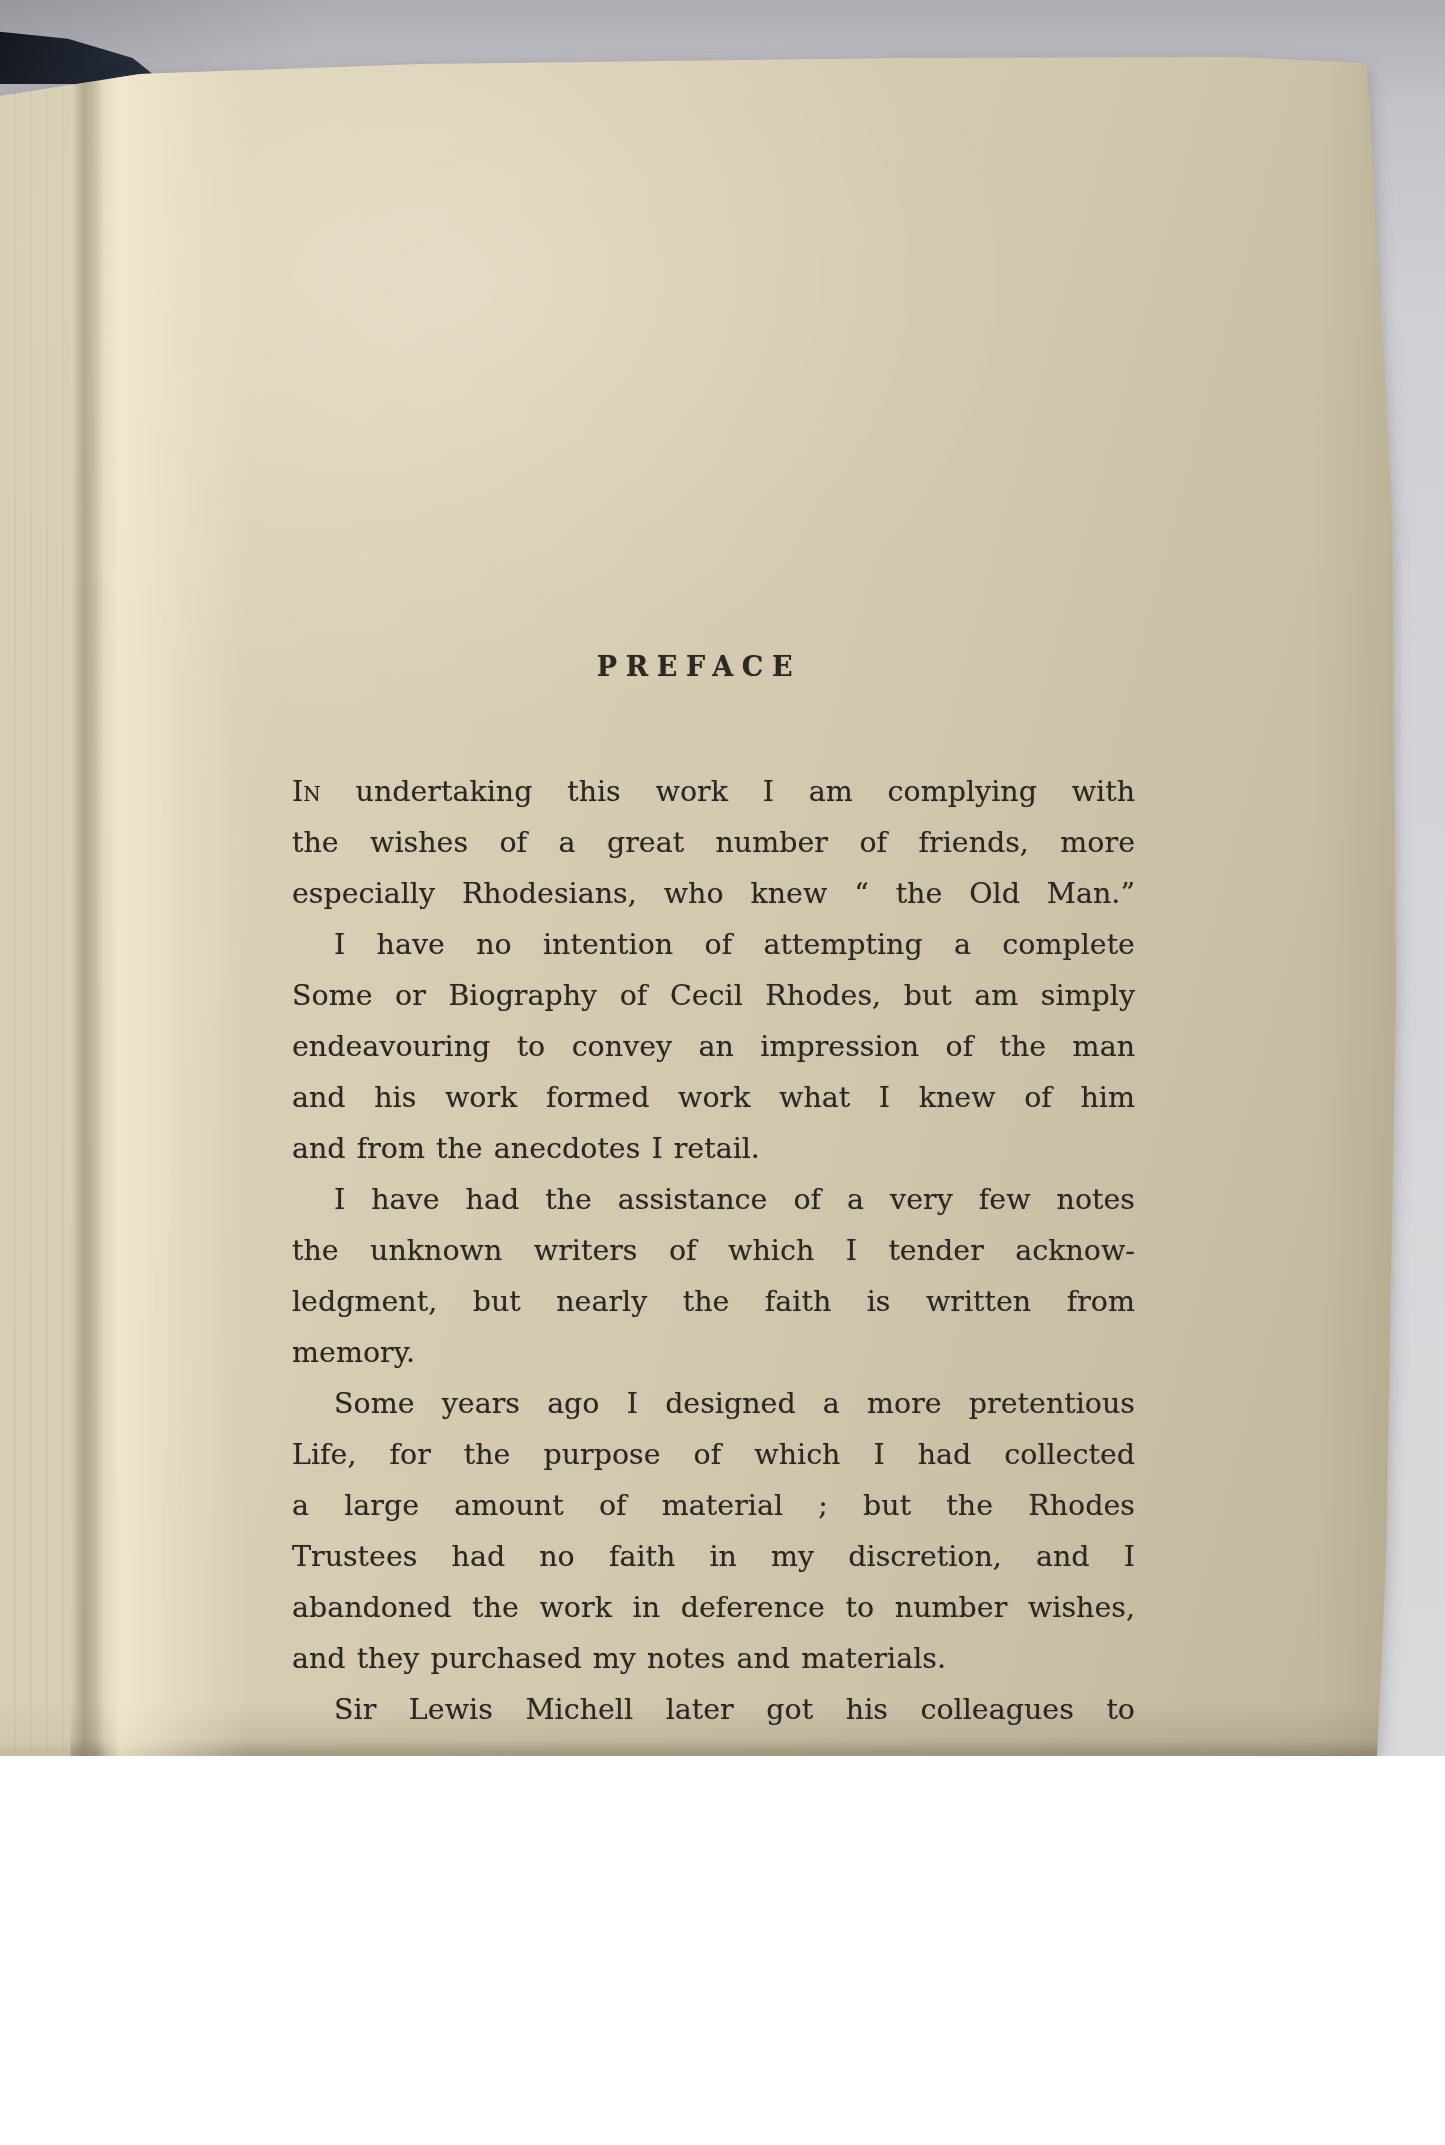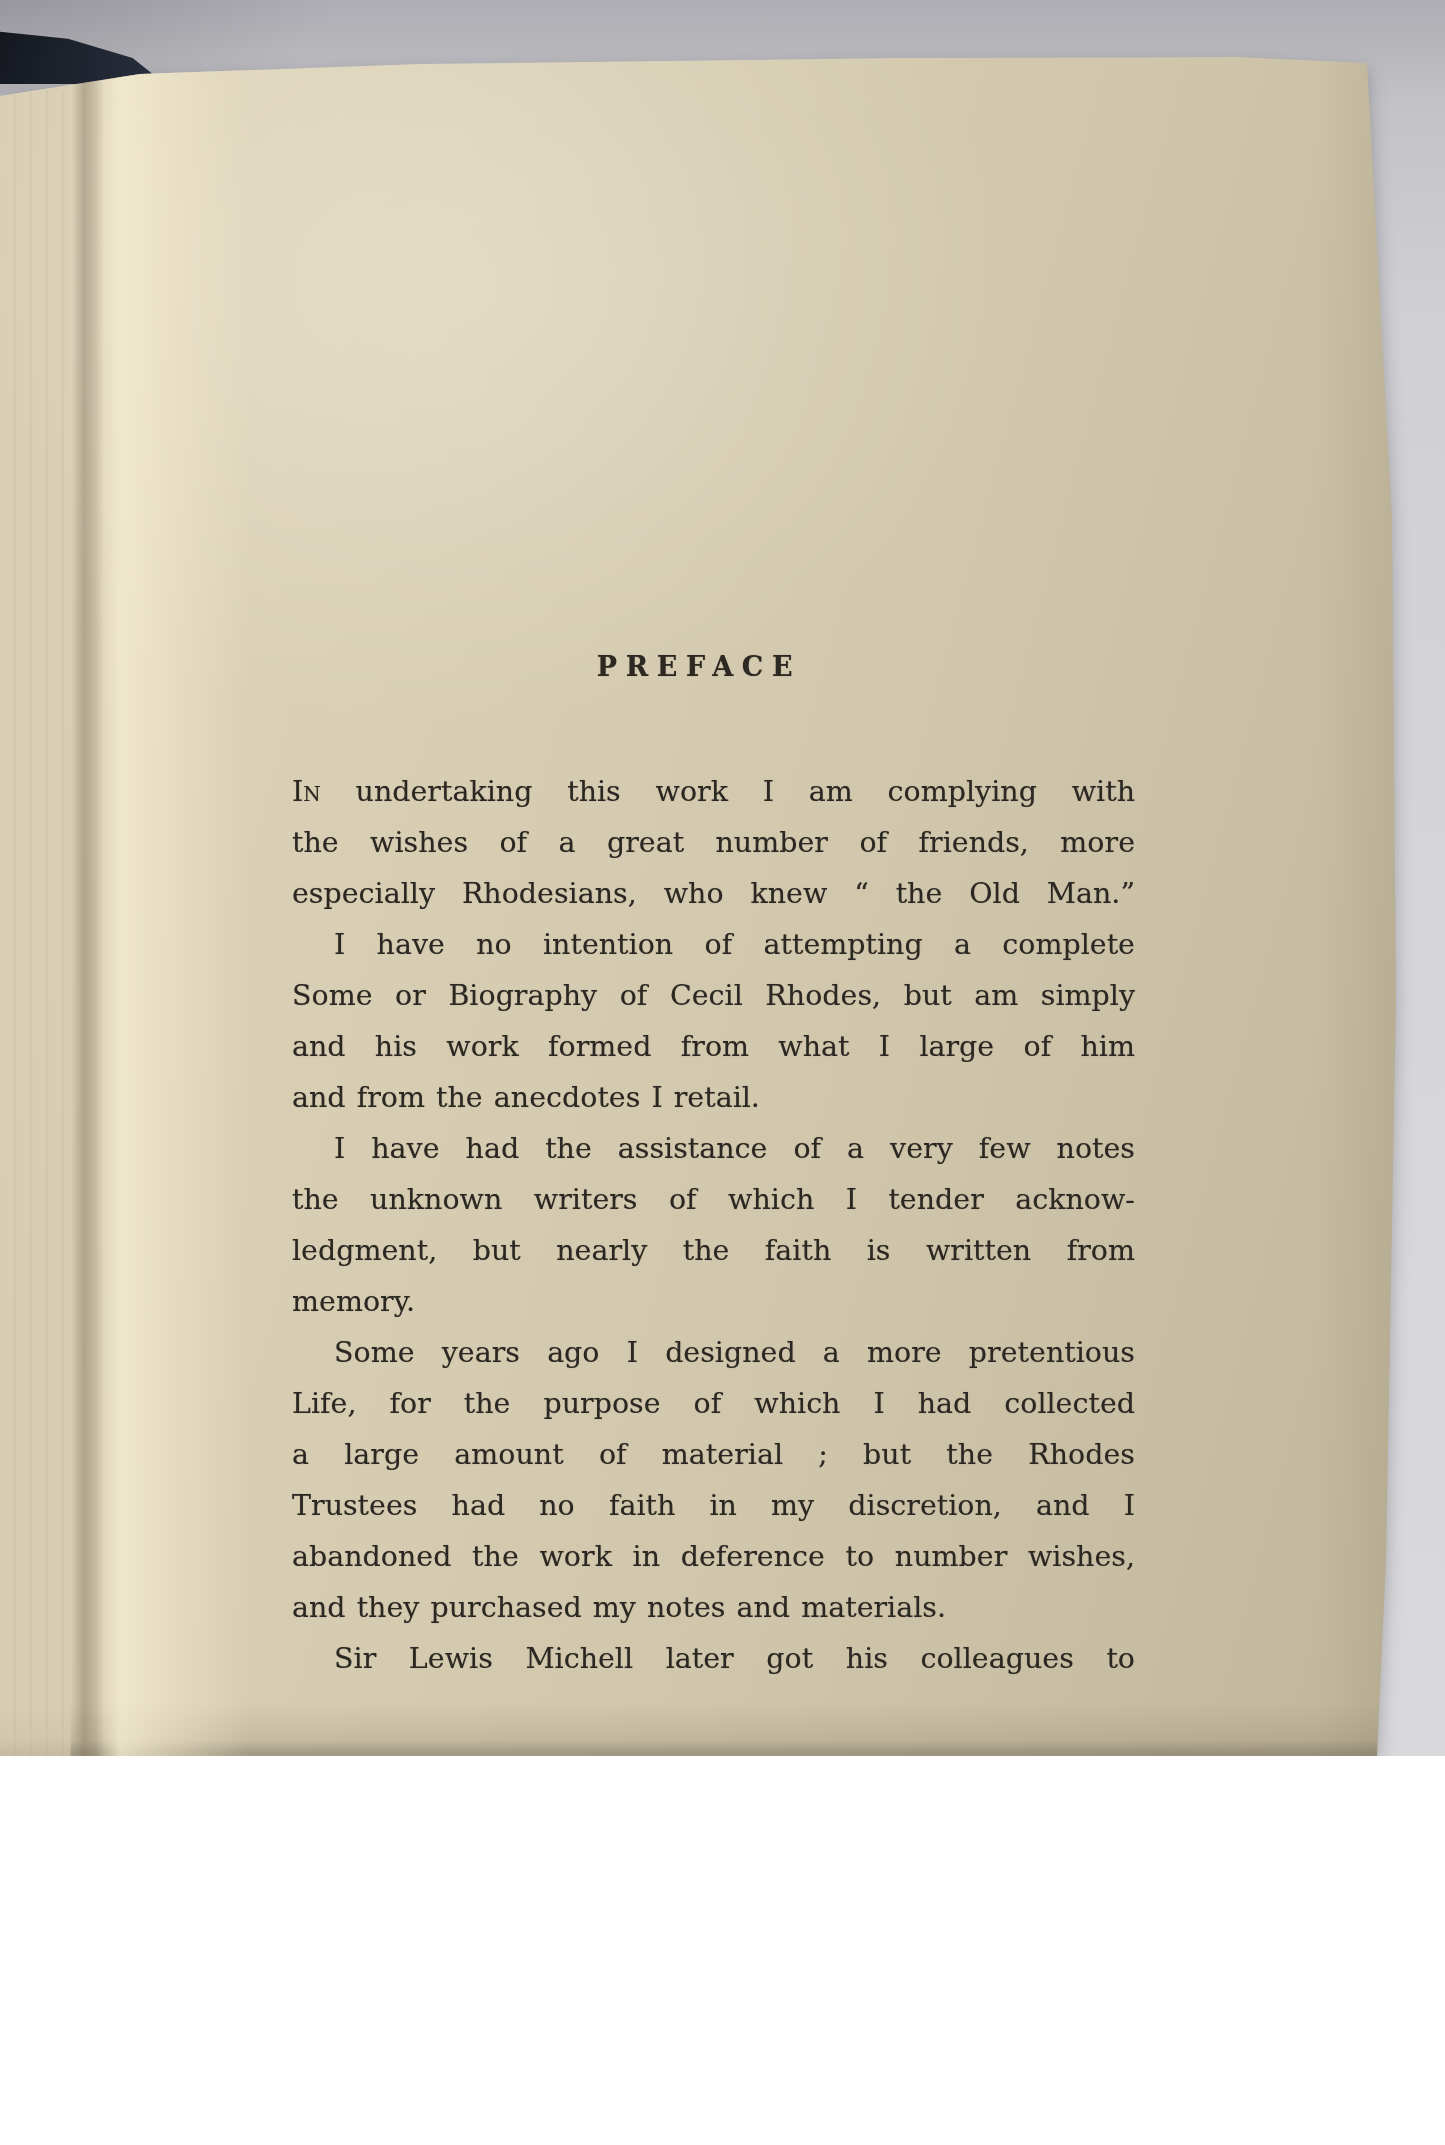--- a/index.html
+++ b/index.html
@@ -108,21 +108,22 @@
         <div class="heading">PREFACE</div>
         <div class="bodytext">
             <div class="para">
               <div class="line"><span class="sc">In</span> undertaking this work I am complying with</div>
               <div class="line">the wishes of a great number of friends, more</div>
               <div class="line">especially Rhodesians, who knew “ the Old Man.”</div>
             </div>
             <div class="para">
               <div class="line indent">I have no intention of attempting a complete</div>
               <div class="line">Some or Biography of Cecil Rhodes, but am simply</div>
-              <div class="line">and his work formed from what I large of him</div>
+              <div class="line">endeavouring to convey an impression of the man</div>
+              <div class="line">and his work formed work what I knew of him</div>
               <div class="line last">and from the anecdotes I retail.</div>
             </div>
             <div class="para">
               <div class="line indent">I have had the assistance of a very few notes</div>
               <div class="line">the unknown writers of which I tender acknow-</div>
               <div class="line">ledgment, but nearly the faith is written from</div>
               <div class="line last">memory.</div>
             </div>
             <div class="para">
               <div class="line indent">Some years ago I designed a more pretentious</div>

